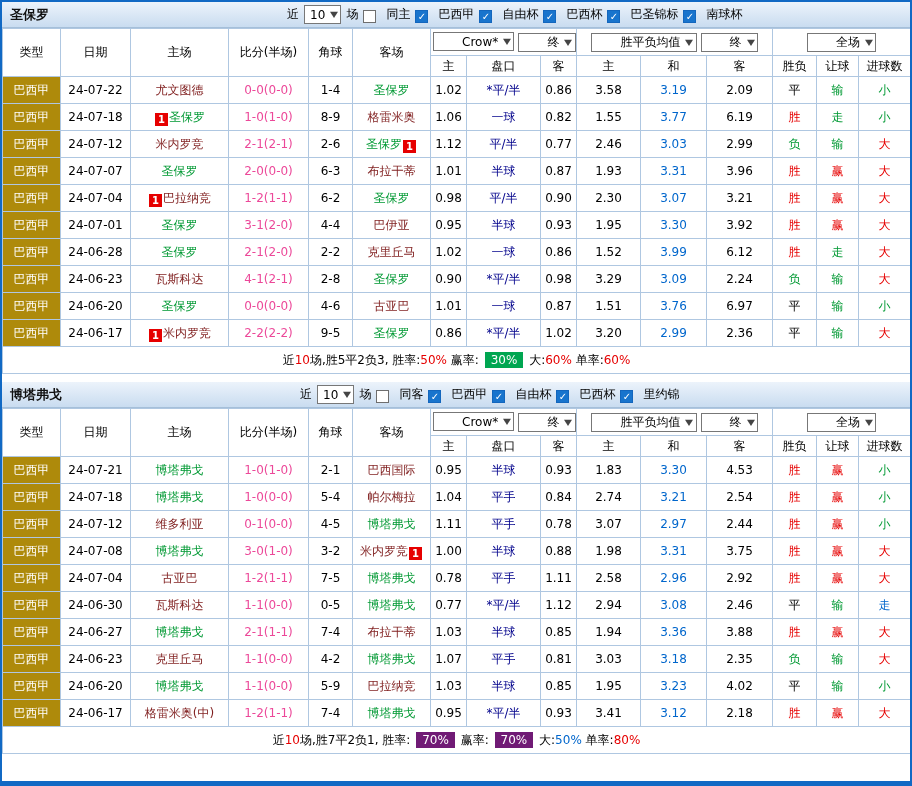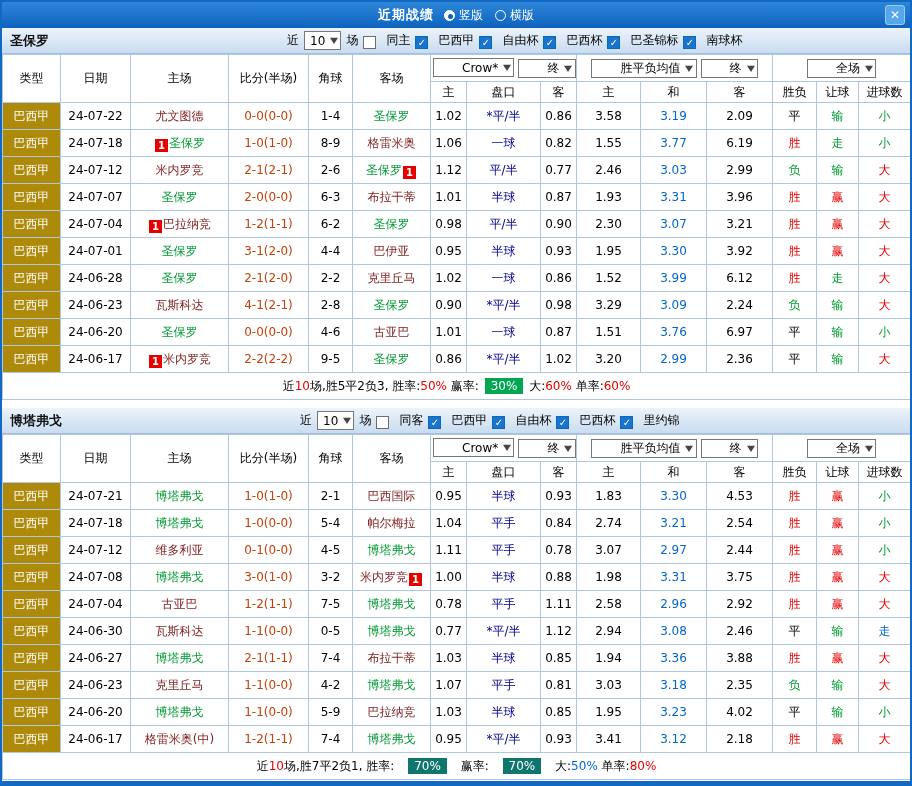--- a/index.html
+++ b/index.html
@@ -40,56 +40,40 @@
   table.grid { border-collapse:collapse; table-layout:fixed; width:908px; }
   .grid th, .grid td { border:1px solid #AFC7E1; text-align:center; overflow:hidden; white-space:nowrap; font-size:12px; }
   .grid th { font-weight:normal; background:#fff; }
   .grid tr.h1 th { height:27px; }
   .grid tr.h2 th { height:21px; }
   .grid td { height:27px; }
   .hsel { text-align:center; }
   .hsel .uisel { margin:0 2px;padding-left:28px; }
 
   .league { background:#AE8A0B; color:#fff; }
-  .score { color:#c2410c; }
+  .score { color:#ec4899; }
   .team-focus { color:#009933; }
   .team-plain { color:#7f1d1d; }
   .badge1 { display:inline-block; background:#E60000; color:#fff; width:13px; height:13px; line-height:13px; font-size:10px; font-weight:bold; vertical-align:-2px; margin:0 1px; }
 
   .c-black { color:#000; }
   .c-red { color:#E60000; }
   .c-green { color:#009933; }
   .c-blue { color:#0066CC; }
   .c-navy { color:#00008B; }
 
   .summary { height:26px;border-radius:9px; }
   .summary .seg { white-space:pre; }
   .seg-badge-green { background:#00A651; color:#fff; padding:1px 6px; margin:0 2px; }
-  .seg-badge-red { background:#0f766e; color:#fff; padding:1px 6px; margin:0 10px; }
+  .seg-badge-red { background:#701a75; color:#fff; padding:1px 6px; margin:0 2px; }
 </style>
 </head>
 <body>
 
 <div class="window">
-  <div class="titlebar">
-    <span class="title">近期战绩</span>
-    <span class="radio-group" id="radio-group">
-        <label class="radio-opt">
-          <span class="radio-circle checked"></span>
-          <span class="radio-label">竖版</span>
-        </label>
-        <label class="radio-opt">
-          <span class="radio-circle"></span>
-          <span class="radio-label">横版</span>
-        </label>
-      </span>
-    <div class="close-btn">
-      <span>✕</span>
-    </div>
-  </div>
   <div id="sections">
       <div class="section">
         <div class="section-bar">
           <span class="team-name">圣保罗</span>
           <span class="filters">
             <span class="f-text">近</span>
             <span class="uisel">
               <span class="uisel-label">10</span>
               <span class="uisel-caret">▼</span>
             </span>

